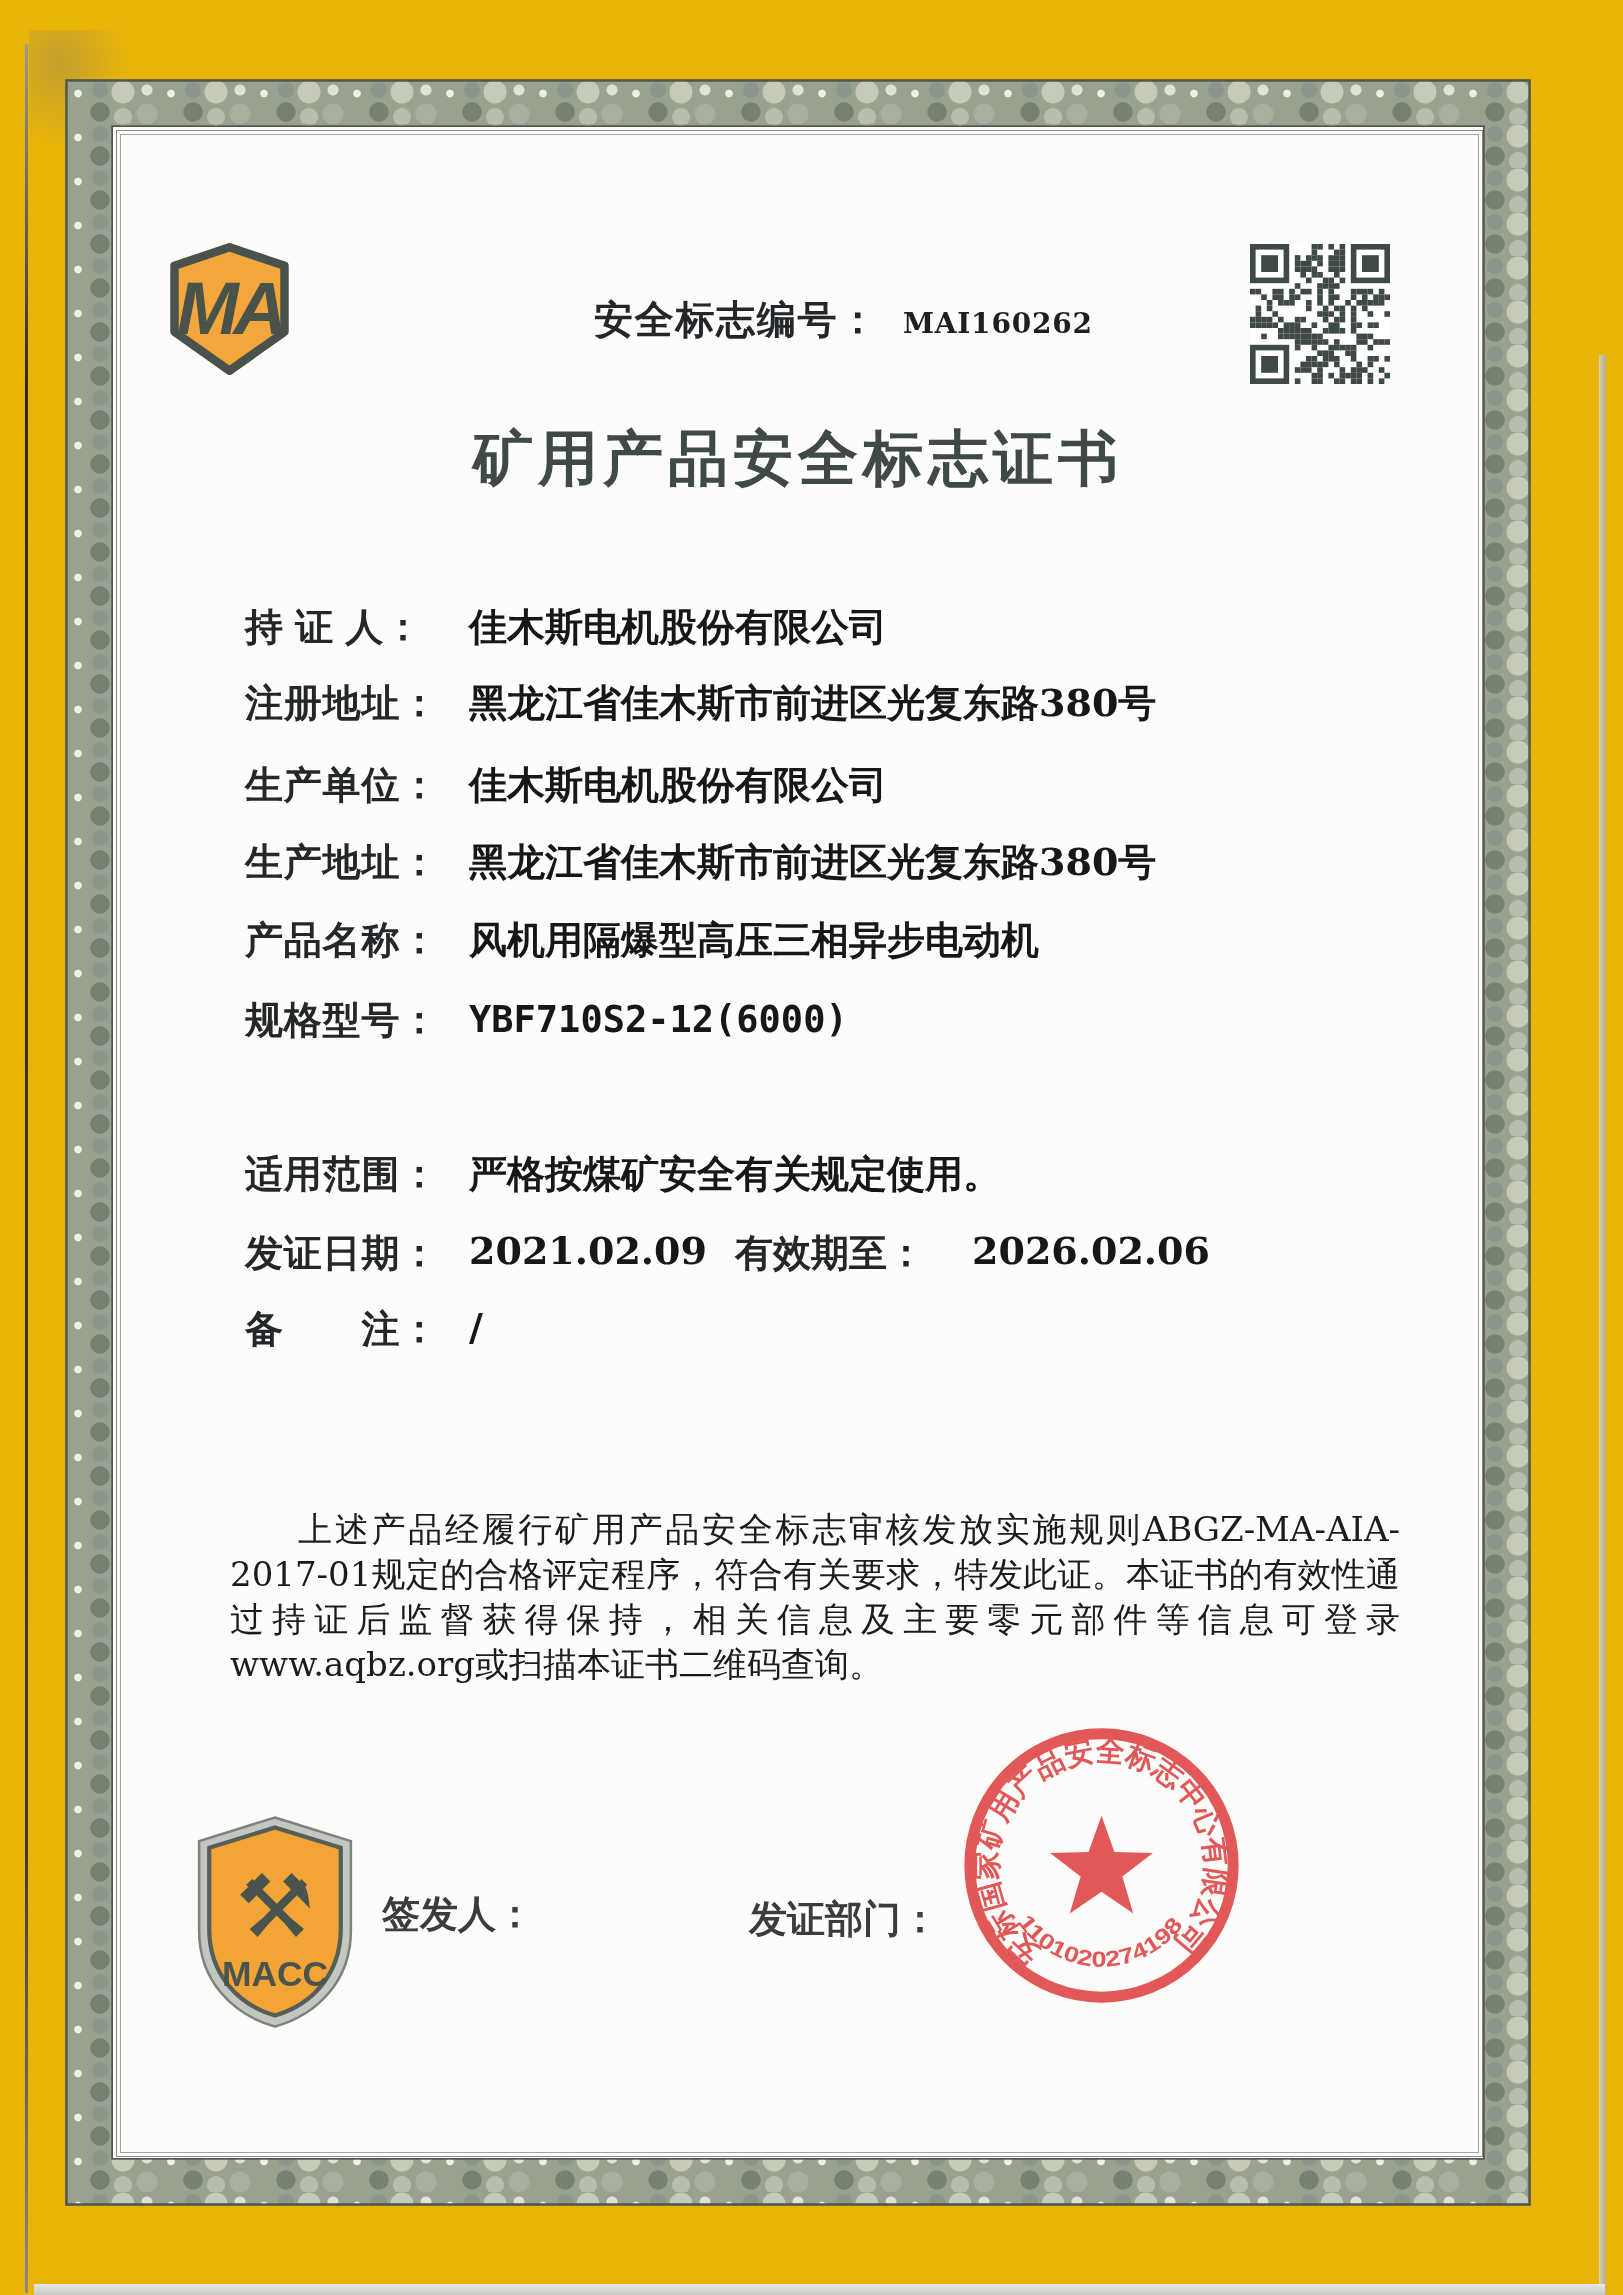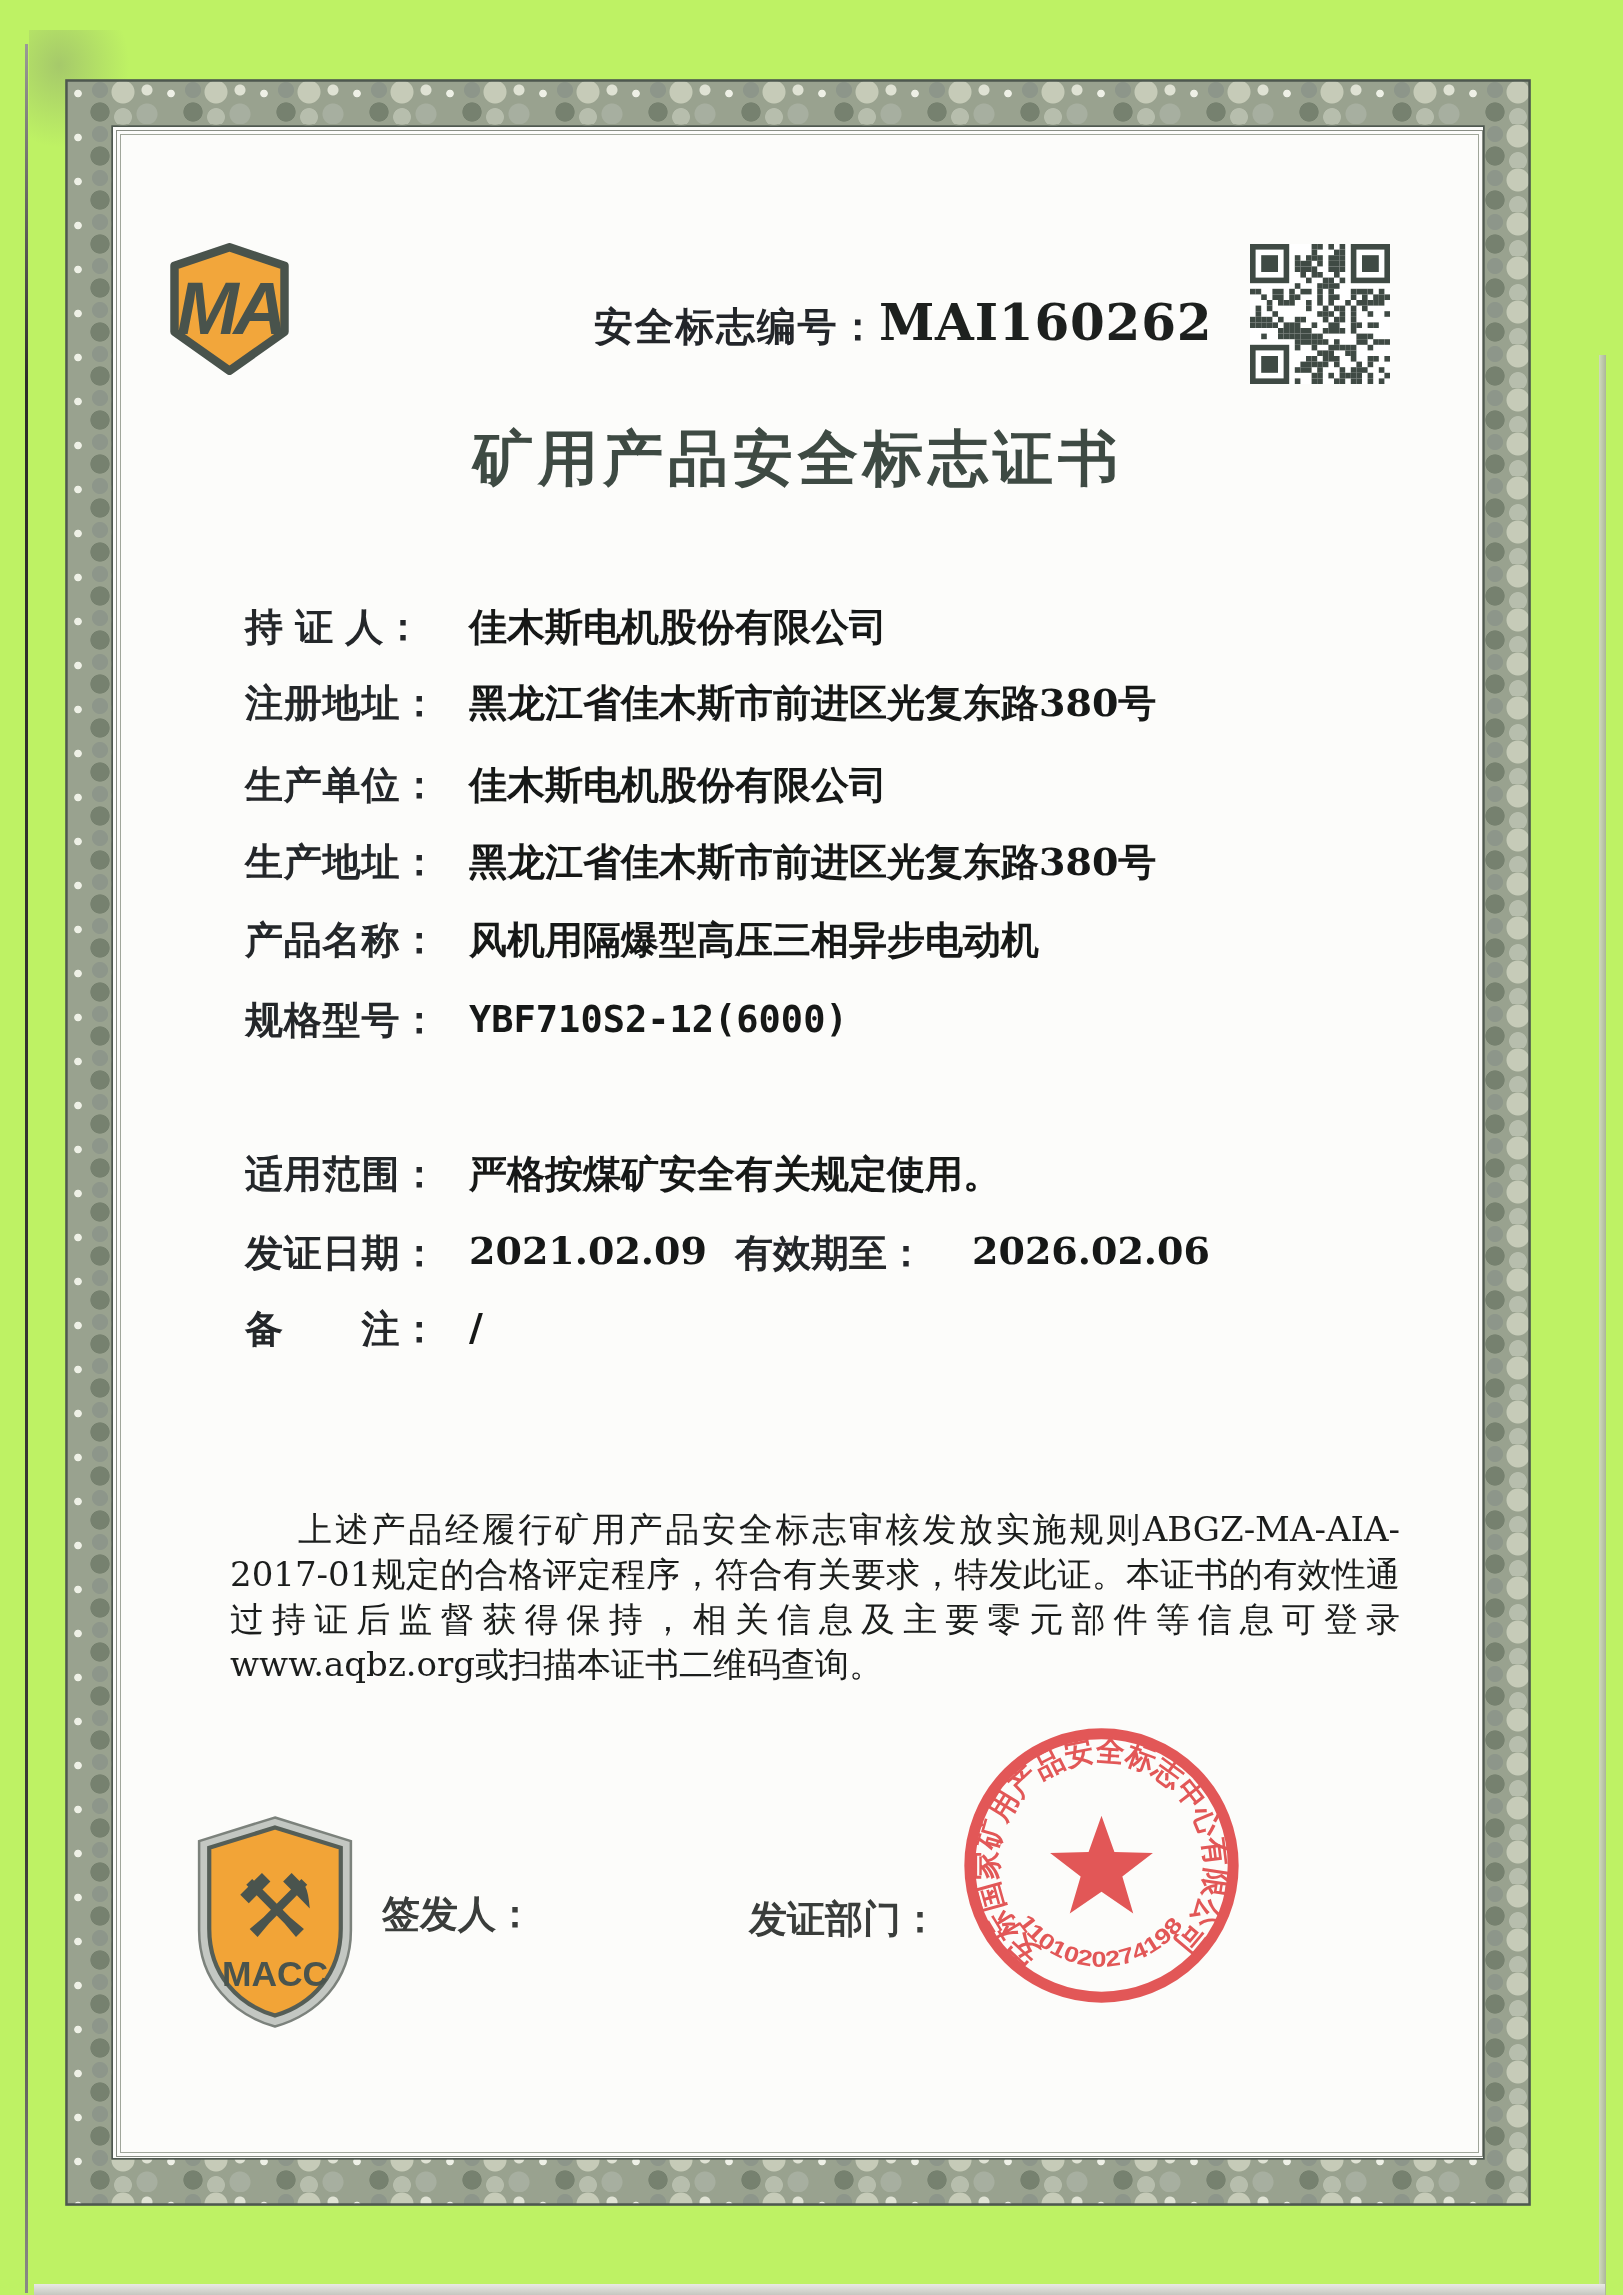--- a/index.html
+++ b/index.html
@@ -1,16 +1,16 @@
 <!DOCTYPE html>
 <html style="font-size:13.5px"><head>
 <meta charset="utf-8">
 <style>
   html,body{margin:0;padding:0;background:#ffffff;}
-  .page{position:relative;width:1623px;height:2295px;background:#bef264;overflow:hidden;
+  .page{position:relative;width:1623px;height:2295px;background:#eab308;overflow:hidden;
         font-family:"Liberation Sans",sans-serif;color:#1d201e;}
 
   
   .scan-left{position:absolute;left:25px;top:44px;width:3.4px;height:2249px;
     background:linear-gradient(#9a9a96,#2c2c2a 15%,#3a3a38 80%,#8a8a86);}
   .scan-right{position:absolute;left:1599px;top:355px;width:6.8px;height:1940px;
     background:linear-gradient(to right,#d3d6cc,#a9aca3);opacity:.85;}
   .scan-bottom{position:absolute;left:34px;top:2284px;width:1571px;height:12px;
     background:linear-gradient(#e9e9e4,#c2c4bd);}
   .scan-smudge{position:absolute;left:29px;top:30px;width:101px;height:118px;
@@ -33,22 +33,22 @@
     background:#fcfcfa;box-shadow:0 0 0 1.7px #4e584f;}
   .thin-frame{position:absolute;left:116px;top:130px;width:1365px;height:2025px;
     border:1.7px solid #888d84;}
   .thin-frame::after{content:"";position:absolute;inset:3.4px;border:0.8px solid #a0a69a;}
 
   
   .ma-logo{position:absolute;left:165px;top:243px;width:129px;height:132px;}
   .certline{position:absolute;left:594px;top:293px;height:51px;white-space:nowrap;}
   .certline .lab{font-size:39px;font-weight:700;color:#23262
 4;letter-spacing:1.7px;color:#23262a;}
-  .certline .val{font-family:"DejaVu Serif",serif;font-size:50px;font-weight:600;
-     color:#1d201e;letter-spacing:0.8px;}
+  .certline .val{font-family:"DejaVu Serif",serif;font-size:28px;font-weight:600;
+     color:#1d201e;margin-left:24px;letter-spacing:0.8px;}
   .qr{position:absolute;left:1250px;top:244px;width:140px;height:140px;}
 
   
   .title{position:absolute;left:0;top:419px;width:1596px;text-align:center;
     font-family:"DejaVu Serif",serif;font-size:60px;font-weight:700;color:#3e4a43;
     letter-spacing:5px;}
 
   
   .row{position:absolute;left:245px;height:49px;white-space:nowrap;font-size:38px;}
   .row .lab{font-weight:700;color:#24272

